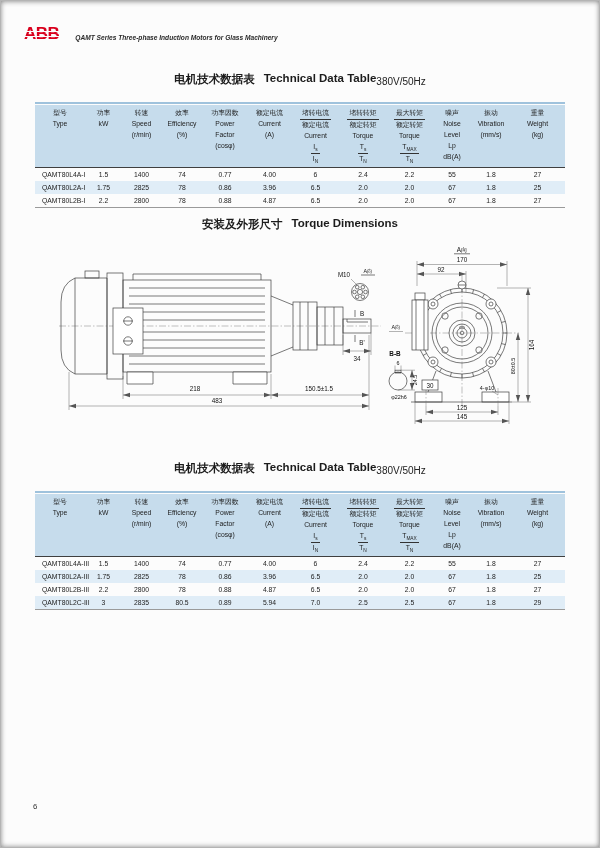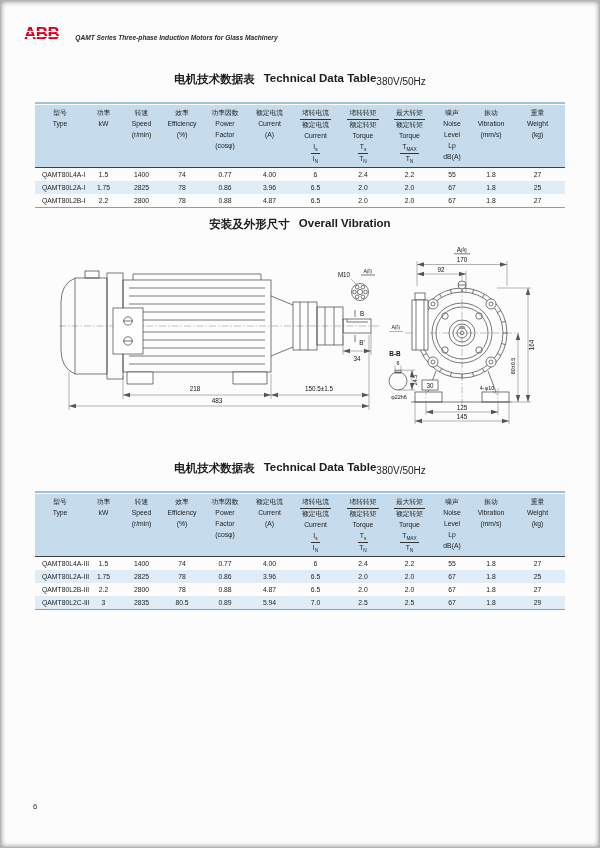--- a/index.html
+++ b/index.html
@@ -203,21 +203,21 @@
             <td>27</td>
           </tr>
         </tbody>
     </table>
   </section>
 
   <section class="sec sec2">
     <div class="sec-title-row">
       <h2 class="sec-title">
         <span>安装及外形尺寸</span>
-        <span>Overall Vibration</span>
+        <span>Torque Dimensions</span>
       </h2>
     </div>
   </section>
 
   <div class="drawings">
 
     <svg class="dw side-view" width="330" height="187" viewBox="0 0 330 187">
       <defs>
         <marker id="sva" markerWidth="8" markerHeight="6" refX="7" refY="3" orient="auto" markerUnits="userSpaceOnUse">
             <path d="M0 .8 L7 3 L0 5.2 Z"></path>

